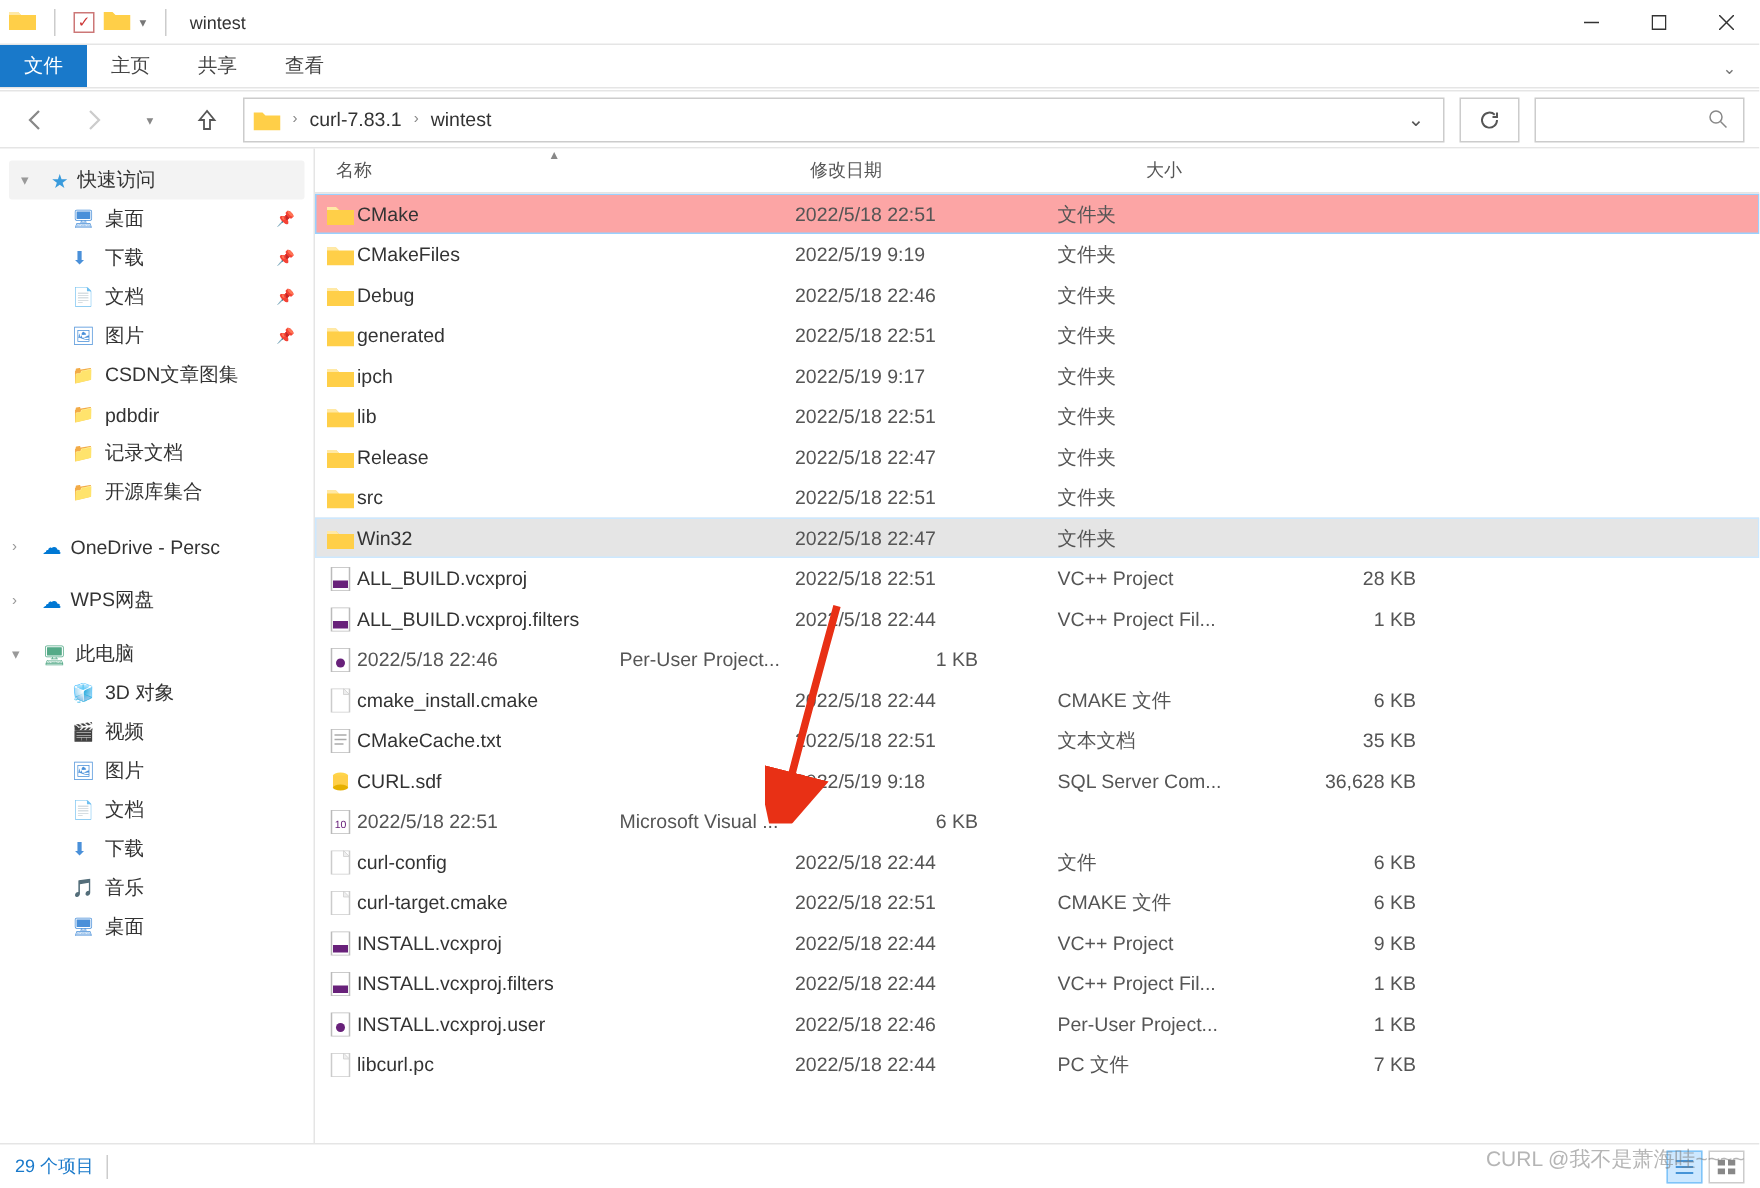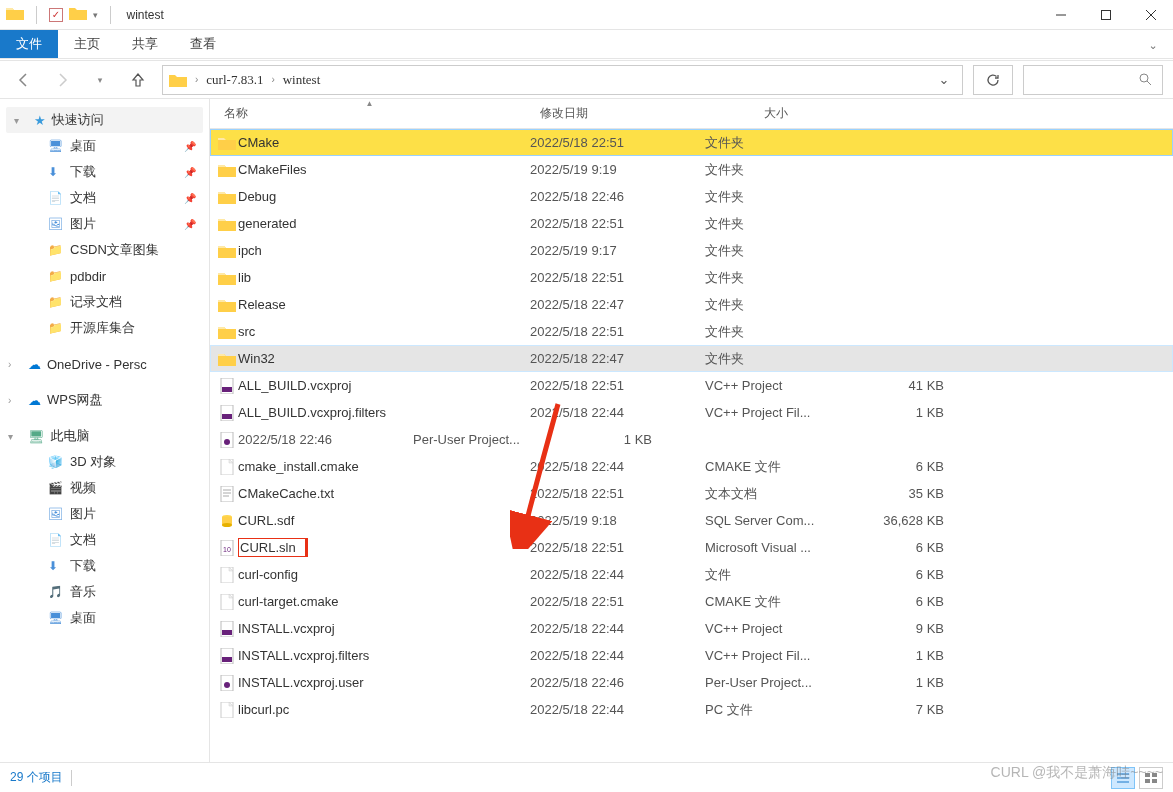--- a/index.html
+++ b/index.html
@@ -40,38 +40,38 @@
 .list-pane { flex: 1; overflow-y: auto; overflow-x: hidden; position: relative; }
 .list-header { height: 30px; display: flex; border-bottom: 1px solid #e5e5e5; font-size: 12px; color: #555; position: sticky; top: 0; background: #fff; }
 .col { display: flex; align-items: center; padding-left: 10px; border-right: 1px solid transparent; }
 .col-name { width: 320px; padding-left: 14px; position: relative; }
 .col-date { width: 175px; }
 .col-type { width: 155px; }
 .col-size { width: 100px; justify-content: flex-end; padding-right: 16px; }
 .sort-caret { position: absolute; left: 50%; top: 0; transform: translateX(-50%); font-size: 8px; color: #888; }
 
 .file-row { height: 27px; display: flex; align-items: center; font-size: 13px; color: #333; }
-.file-row.selected { background: #fde047; outline: 1px solid #99d1ff; outline-offset: -1px; }
+.file-row.selected { background: #fca5a5; outline: 1px solid #99d1ff; outline-offset: -1px; }
 .file-row.hover-sel { background: #e5e5e5; outline: 1px solid #cce8ff; outline-offset: -1px; }
 .fr-icon { width: 28px; display: flex; justify-content: center; padding-left: 6px; }
 .fr-name { width: 292px; white-space: nowrap; overflow: hidden; text-overflow: ellipsis; }
 .fr-date { width: 175px; color: #555; }
 .fr-type { width: 155px; color: #555; white-space: nowrap; overflow: hidden; text-overflow: ellipsis; }
 .fr-size { width: 100px; text-align: right; padding-right: 16px; color: #555; }
 
 .annotate-highlight { outline: 3px solid #e83015; outline-offset: -1px; }
 .annotate-arrow { position: absolute; pointer-events: none; z-index: 50; }
 
 .statusbar { height: 30px; border-top: 1px solid #e5e5e5; display: flex; align-items: center; padding: 0 10px; font-size: 12px; color: #1979ca; }
 .statusbar .right { margin-left: auto; display: flex; gap: 4px; }
 .view-btn { width: 24px; height: 22px; border: 1px solid #ccc; display: flex; align-items: center; justify-content: center; }
 
 .folder-svg { width: 18px; height: 14px; }
 .file-svg { width: 14px; height: 16px; }
-.crumb { display: flex; align-items: center; gap: 2px; font-family: Liberation Serif, serif; }
+.crumb { display: flex; align-items: center; gap: 2px; }
 .crumb-sep { color: #888; font-size: 10px; margin: 0 4px; }
 
 .watermark { position: absolute; bottom: 10px; right: 10px; font-size: 14px; color: rgba(120,120,120,0.55); font-family: sans-serif; z-index: 100; }
 </style>
 </head>
 <body>
 
 <div class="titlebar">
   <div class="tb-icons">
     <span>
@@ -383,21 +383,21 @@
         <div class="file-row">
           <span class="fr-icon">
             <svg class="file-svg" viewBox="0 0 14 16">
               <rect x="1" y="0" width="12" height="16" fill="#fff" stroke="#bbb"></rect>
               <rect x="2" y="9" width="10" height="5" fill="#68217a"></rect>
             </svg>
           </span>
           <span class="fr-name">ALL_BUILD.vcxproj</span>
           <span class="fr-date">2022/5/18 22:51</span>
           <span class="fr-type">VC++ Project</span>
-          <span class="fr-size">41 KB</span>
+          <span class="fr-size">28 KB</span>
         </div>
         <div class="file-row">
           <span class="fr-icon">
             <svg class="file-svg" viewBox="0 0 14 16">
               <rect x="1" y="0" width="12" height="16" fill="#fff" stroke="#bbb"></rect>
               <rect x="2" y="9" width="10" height="5" fill="#68217a"></rect>
             </svg>
           </span>
           <span class="fr-name">ALL_BUILD.vcxproj.filters</span>
           <span class="fr-date">2022/5/18 22:44</span>
@@ -454,21 +454,20 @@
           <span class="fr-type">SQL Server Com...</span>
           <span class="fr-size">36,628 KB</span>
         </div>
         <div class="file-row">
           <span class="fr-icon">
             <svg class="file-svg" viewBox="0 0 14 16">
               <rect x="1" y="0" width="12" height="16" fill="#fff" stroke="#bbb"></rect>
               <text x="7" y="12" font-size="7" text-anchor="middle" fill="#68217a">10</text>
             </svg>
           </span>
-          <span class="fr-name"><span class="annotate-highlight" style="padding:2px 10px 2px 2px;display:inline-block;">CURL.sln</span></span>
           <span class="fr-date">2022/5/18 22:51</span>
           <span class="fr-type">Microsoft Visual ...</span>
           <span class="fr-size">6 KB</span>
         </div>
         <div class="file-row">
           <span class="fr-icon">
             <svg class="file-svg" viewBox="0 0 14 16">
               <rect x="1" y="0" width="12" height="16" fill="#fff" stroke="#ccc"></rect>
               <path d="M9 0 L13 4 L9 4 Z" fill="#eee" stroke="#ccc" stroke-width="0.5"></path>
             </svg>

